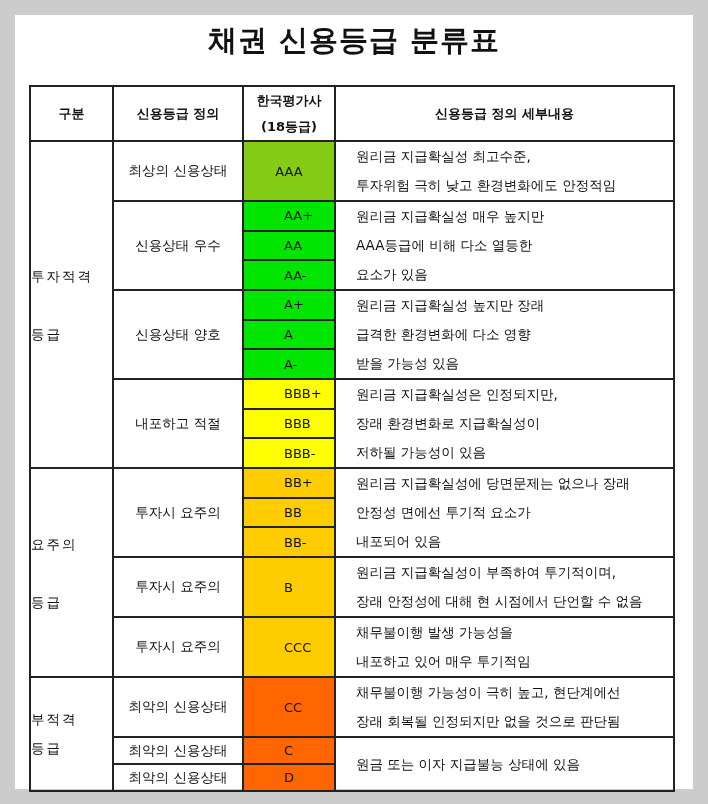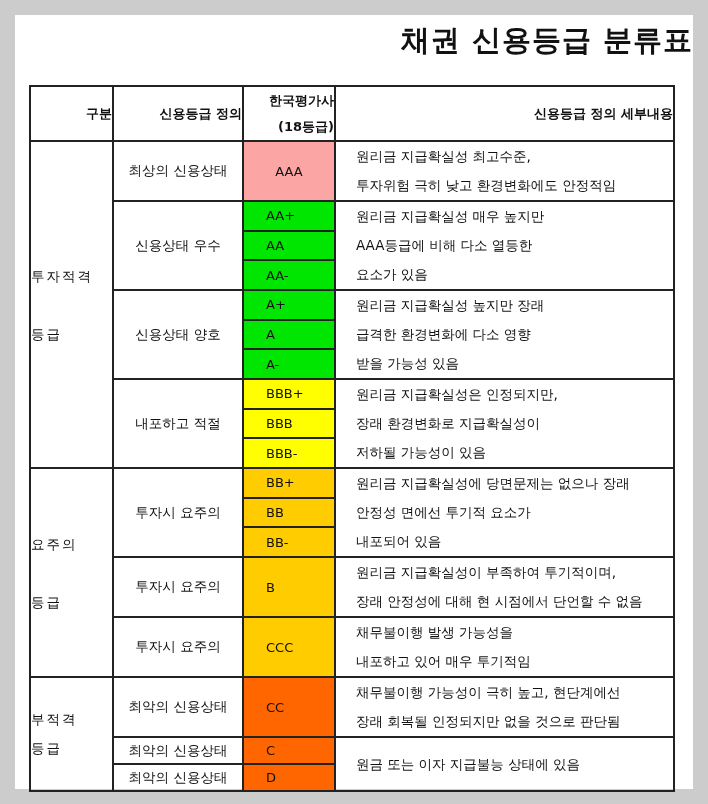--- a/index.html
+++ b/index.html
@@ -1,27 +1,27 @@
 <!DOCTYPE html>
 <html><head>
 <meta charset="utf-8">
 <style>
   html, body { margin:0; padding:0; }
   body { width:708px; height:804px; background:#cccccc; position:relative; overflow:hidden;
          font-family:"DejaVu Sans", sans-serif; }
   .paper { position:absolute; left:15px; top:15px; width:678px; height:774px; background:#ffffff; }
-  .title { position:absolute; left:0; top:6px; width:100%; text-align:right; font-size:29px; font-weight:bold;
+  .title { position:absolute; left:0; top:6px; width:100%; text-align:center; font-size:29px; font-weight:bold;
            color:#111; letter-spacing:1px; }
   table { position:absolute; left:14px; top:70px; border-collapse:collapse; table-layout:fixed;
           width:646px; border:2px solid #111; }
   td, th { border:2px solid #222; padding:0; font-size:13.5px; color:#111; font-weight:normal; }
-  th { height:53px; text-align:right; font-size:13px; font-weight:bold; line-height:26px; }
+  th { height:53px; text-align:center; font-size:13px; font-weight:bold; line-height:26px; }
   .c1 { width:81px; text-align:left; vertical-align:middle; line-height:58px; letter-spacing:2px; }
   .c2 { width:128px; text-align:center; vertical-align:middle; }
-  .c3 { width:90px; padding-left:22px; box-sizing:border-box; height:27px; font-size:13px; }
+  .c3 { width:90px; padding-left:40px; box-sizing:border-box; height:27px; font-size:13px; }
   .c3.big { padding-left:0; text-align:center; }
   .c4 { padding-left:20px; vertical-align:top; line-height:29px; font-size:13.5px; }
   .c4 div { height:29px; white-space:nowrap; }
   .c4.mid { vertical-align:middle; }
 </style>
 </head>
 <body>
 
 <div class="paper">
   <div class="title">채권 신용등급 분류표</div>
@@ -37,21 +37,21 @@
       </th>
       <th>신용등급 정의 세부내용</th>
     </tr>
 
     <tr>
       <td class="c1" rowspan="11">
         <div>투자적격</div>
         <div>등급</div>
       </td>
       <td class="c2" rowspan="2">최상의 신용상태</td>
-      <td class="c3 big" rowspan="2" style="background:#fca5a5">AAA</td>
+      <td class="c3 big" rowspan="2" style="background:#84cc16">AAA</td>
       <td class="c4" rowspan="2">
         <div>원리금 지급확실성 최고수준,</div>
         <div>투자위험 극히 낮고 환경변화에도 안정적임</div>
       </td>
     </tr>
     <tr></tr>
 
     <tr>
       <td class="c2" rowspan="3">신용상태 우수</td>
       <td class="c3" style="background:#00e600">AA+</td>

